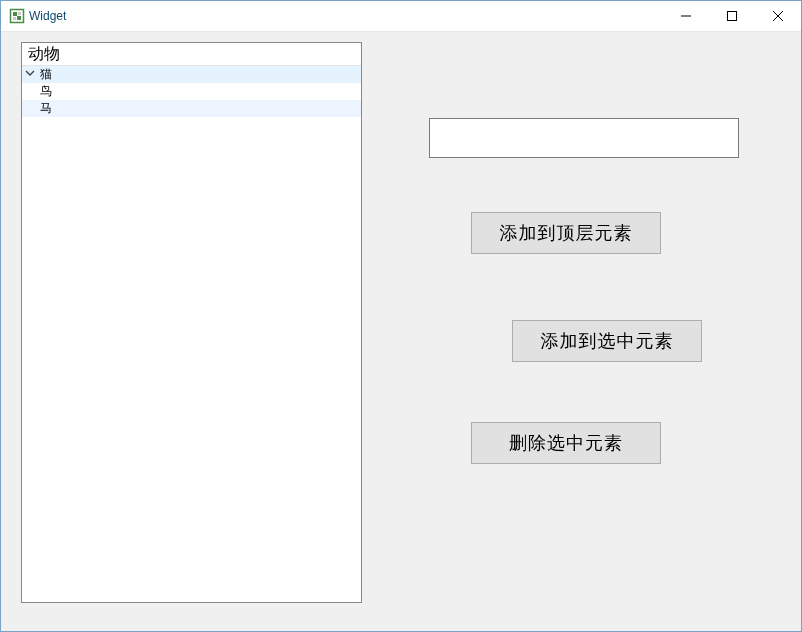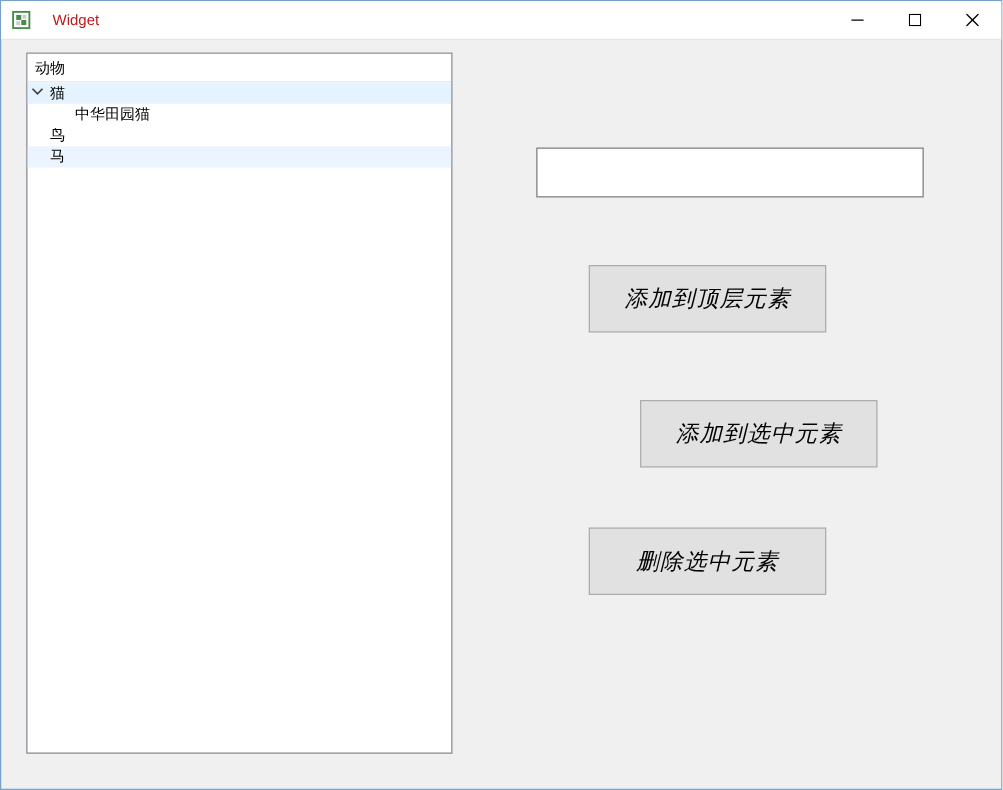--- a/index.html
+++ b/index.html
@@ -28,23 +28,23 @@
     border-bottom: 1px solid #e8e8e8;
   }
   .titlebar .icon {
     width: 16px;
     height: 16px;
     margin-left: 8px;
     display: inline-block;
   }
   .titlebar .icon svg { display:block; }
   .titlebar .title {
-    margin-left: 17px;
+    margin-left: 4px;
     font-size: 12px;
-    color: #b91c1c;
+    color: #0c4a6e;
   }
   .titlebar .spacer { flex: 1; }
   .winbtn {
     width: 46px;
     height: 31px;
     display: flex;
     align-items: center;
     justify-content: center;
     color: #000;
   }
@@ -63,21 +63,21 @@
     border: 1px solid #828790;
     overflow: auto;
   }
   .tree-header {
     height: 23px;
     border-bottom: 1px solid #e5e5e5;
     background: #ffffff;
     display: flex;
     align-items: center;
     padding-left: 6px;
-    font-size: 12px;
+    font-size: 16px;
   }
   .tree-body { }
   .tree-row {
     height: 17px;
     display: flex;
     align-items: center;
     font-size: 12px;
     white-space: nowrap;
   }
   .tree-row.selected { background: #e5f3ff; }
@@ -100,31 +100,30 @@
     height: 40px;
     background: #ffffff;
     border: 1px solid #7a7a7a;
     font-size: 12px;
     padding: 0 4px;
     outline: none;
   }
   .qbtn {
     position: absolute;
     width: 190px;
-    height: 54px;
+    height: 42px;
     background: #e1e1e1;
     border: 1px solid #adadad;
     font-family: "SimSun", "NSimSun", "宋体", serif;
     font-size: 18px;
     color: #000;
     display: flex;
     align-items: center;
     justify-content: center;
     letter-spacing: 1px;
-    font-style: italic;
   }
   #btn1 { left: 470px; top: 180px; }
   #btn2 { left: 470px; top: 288px; margin-left: 41px; }
   #btn3 { left: 470px; top: 390px; }
 </style>
 </head>
 <body>
 
 <div class="window">
   <div class="titlebar">
@@ -162,27 +161,20 @@
     <div class="tree-widget">
       <div class="tree-header">动物</div>
       <div class="tree-body" id="tree-body">
           <div class="tree-row selected">
             <span class="tree-arrow"><svg width="10" height="10">
                 <path d="M1 3 L5 7 L9 3" fill="none" stroke="#404040" stroke-width="1.4"></path>
               </svg></span>
             <span class="tree-label">猫</span>
           </div>
           <div class="tree-row">
-            <span class="tree-indent"></span>
-            <span class="tree-arrow empty"><svg width="10" height="10">
-                <path d="M3 1 L7 5 L3 9" fill="none" stroke="#404040" stroke-width="1.4"></path>
-              </svg></span>
-            <span class="tree-label">中华田园猫</span>
-          </div>
-          <div class="tree-row">
             <span class="tree-arrow empty"><svg width="10" height="10">
                 <path d="M3 1 L7 5 L3 9" fill="none" stroke="#404040" stroke-width="1.4"></path>
               </svg></span>
             <span class="tree-label">鸟</span>
           </div>
           <div class="tree-row highlight">
             <span class="tree-arrow empty"><svg width="10" height="10">
                 <path d="M3 1 L7 5 L3 9" fill="none" stroke="#404040" stroke-width="1.4"></path>
               </svg></span>
             <span class="tree-label">马</span>

